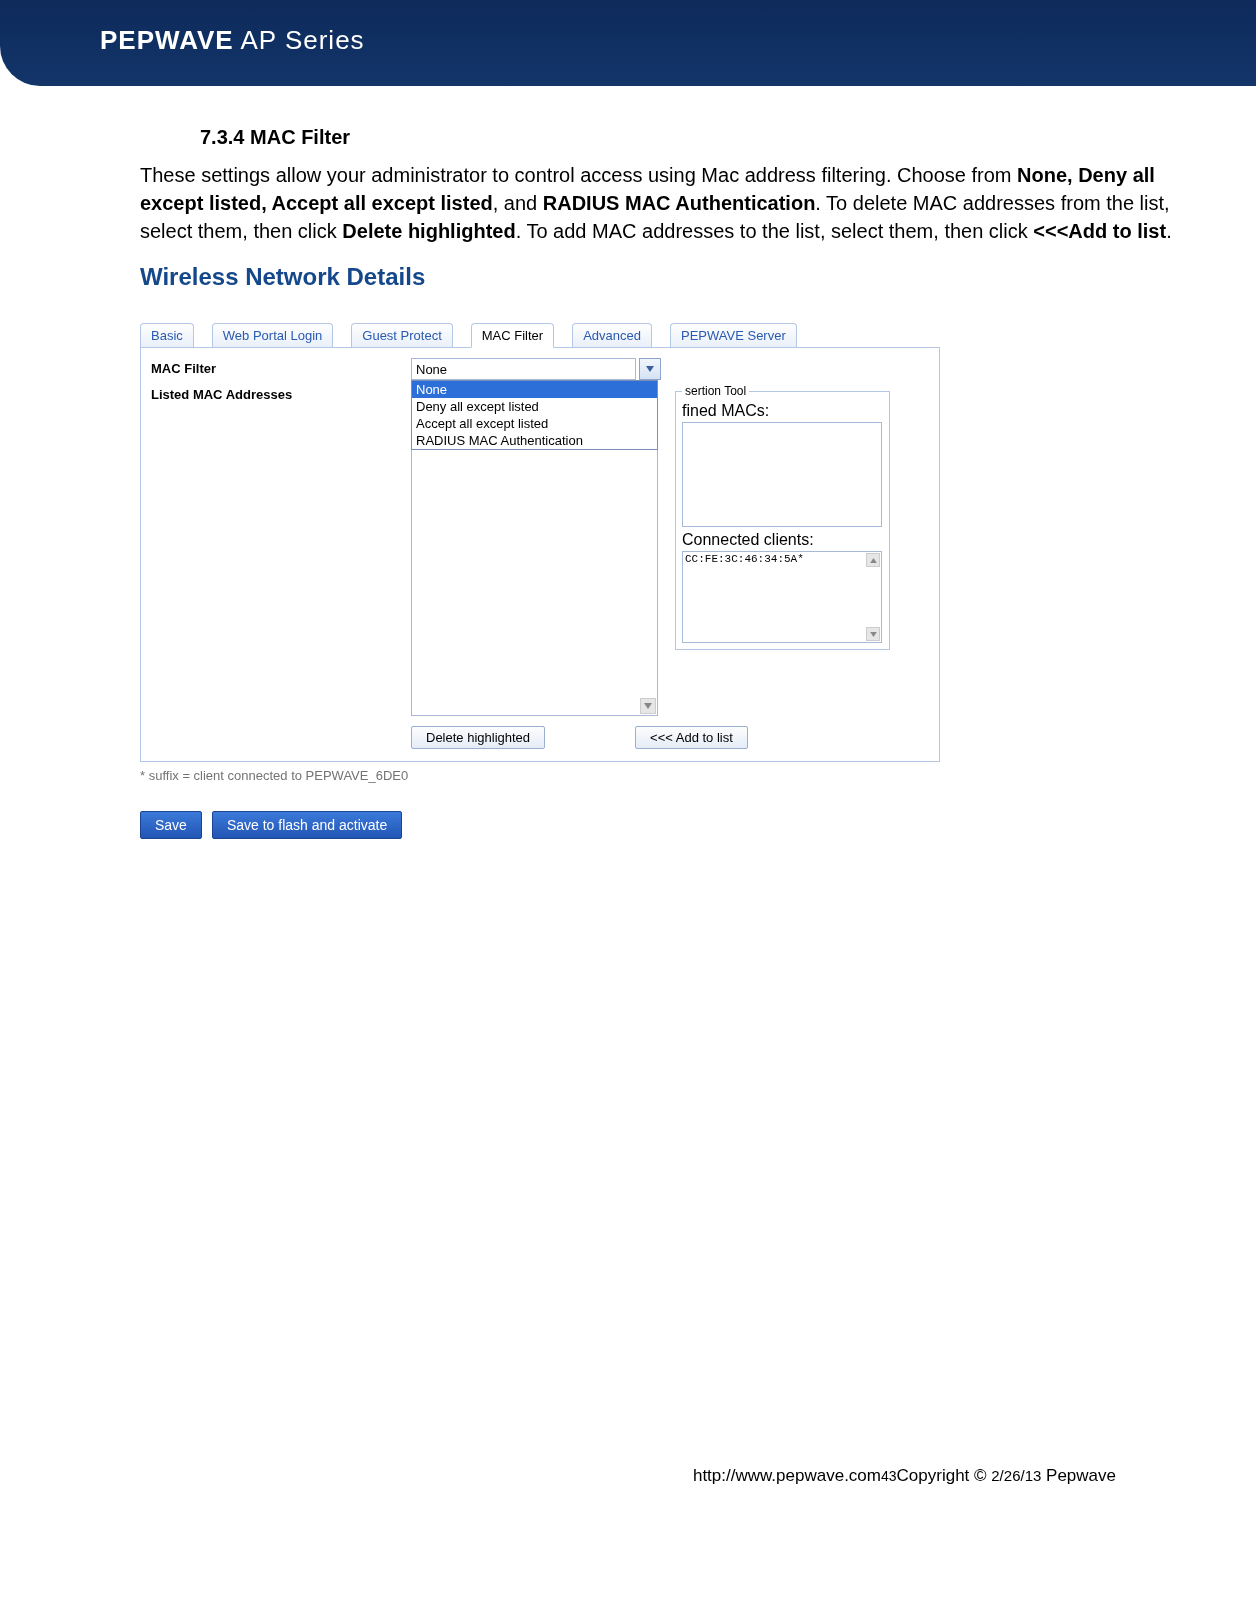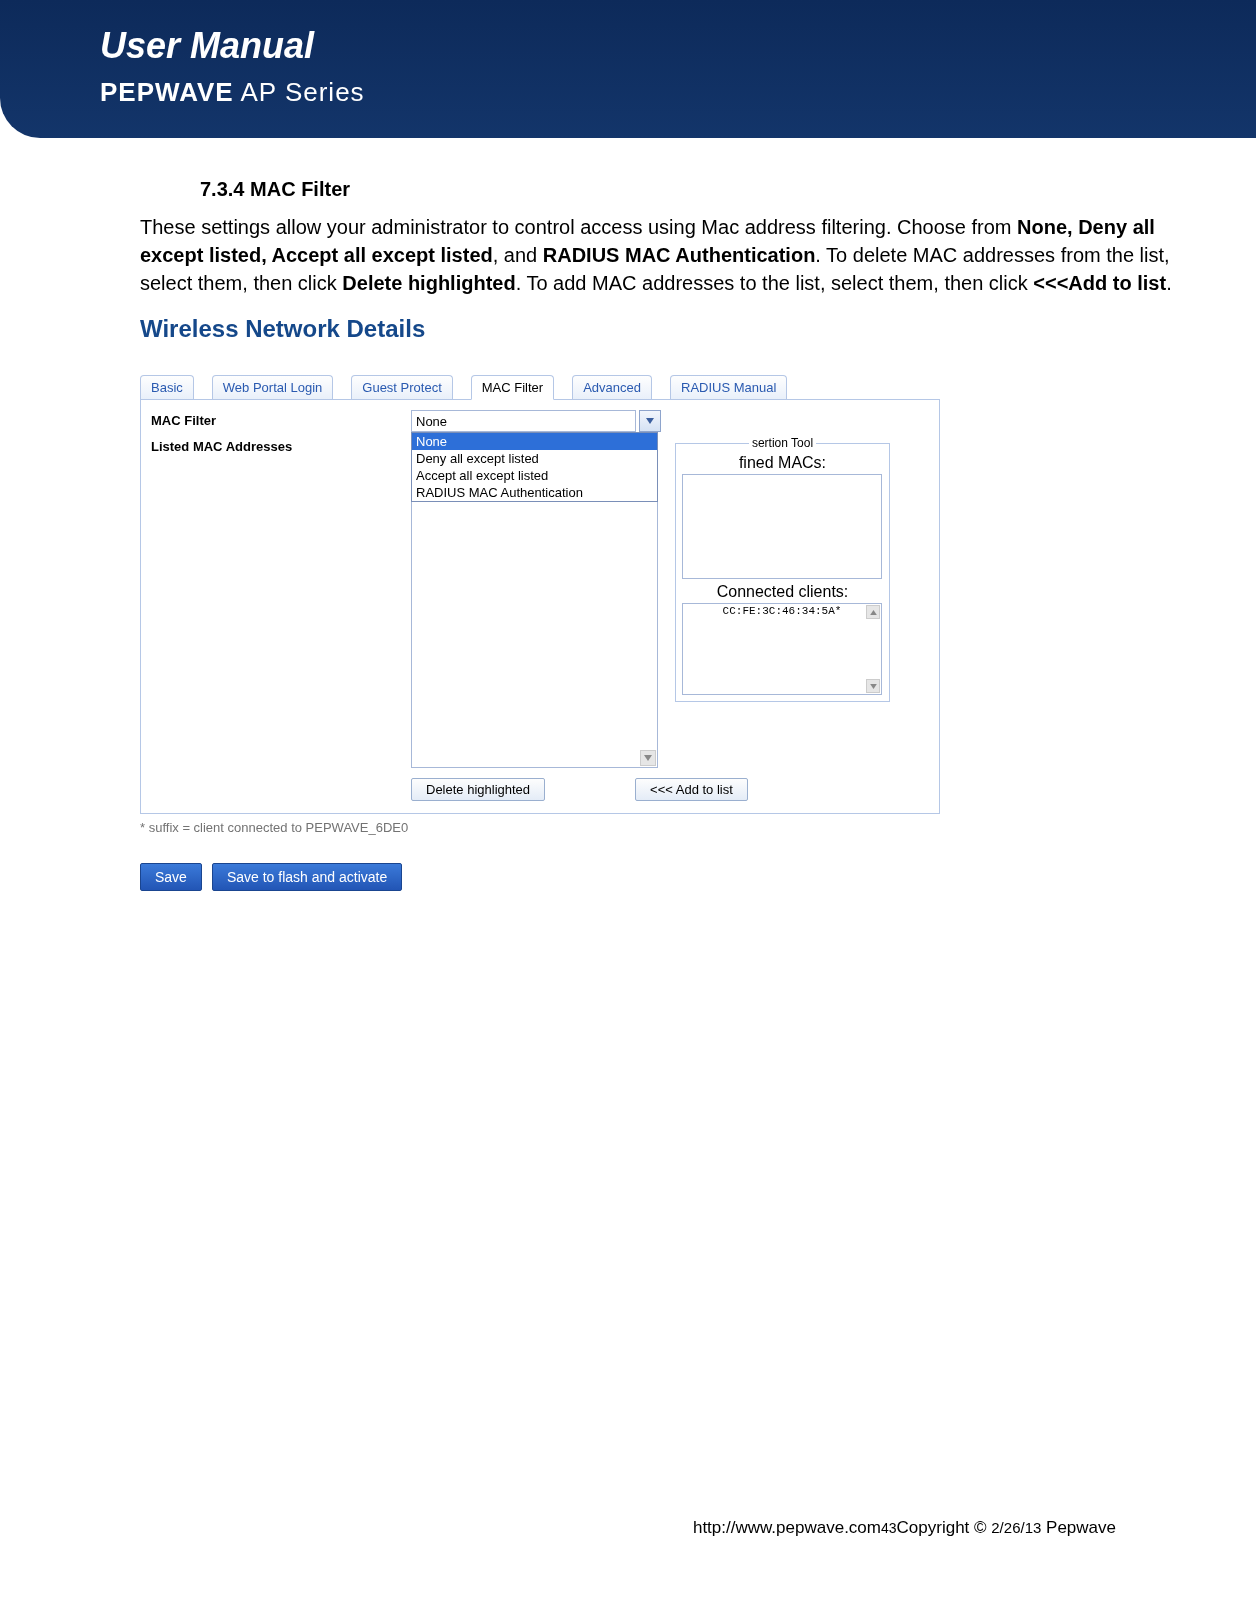--- a/index.html
+++ b/index.html
@@ -153,21 +153,20 @@
     cursor: pointer;
   }
   .dropdown-item.selected {
     background: #2d6fd8;
     color: #fff;
   }
   .mac-row {
     display: flex;
     gap: 15px;
     align-items: flex-start;
-    text-align: center;
   }
   .listbox {
     width: 247px;
     height: 270px;
     border: 1px solid #a7b8d8;
     background: #fff;
     box-sizing: border-box;
     position: relative;
   }
   .listbox .scroll-thumb {
@@ -265,21 +264,20 @@
   .footer .page-num {
     font-size: 14px;
     position: relative;
     top: 2px;
   }
 </style>
 </head>
 <body>
 
 <div class="header-banner">
-  <div class="header-title">User Manual</div>
   <div class="header-sub">
     <span>PEPWAVE</span><span class="light"> AP Series</span>
   </div>
 </div>
 
 <div class="content">
 
   <div class="section-heading">7.3.4 MAC Filter</div>
 
   <div class="body-text">
@@ -288,21 +286,21 @@
 
   <div class="panel-title">Wireless Network Details</div>
 
   <div class="config-panel">
     <div class="tabs-row">
       <div class="tab">Basic</div>
       <div class="tab">Web Portal Login</div>
       <div class="tab">Guest Protect</div>
       <div class="tab active">MAC Filter</div>
       <div class="tab">Advanced</div>
-      <div class="tab">RADIUS Manual</div>
+      <div class="tab">PEPWAVE Server</div>
     </div>
     <div class="panel-body">
 
       <div class="row">
         <div class="label-col">MAC Filter</div>
         <div class="field-col">
           <div class="combo-wrap">
             <input class="combo-input" value="None" style="">
             <div class="combo-btn">
               <svg viewBox="0 0 8 6">

